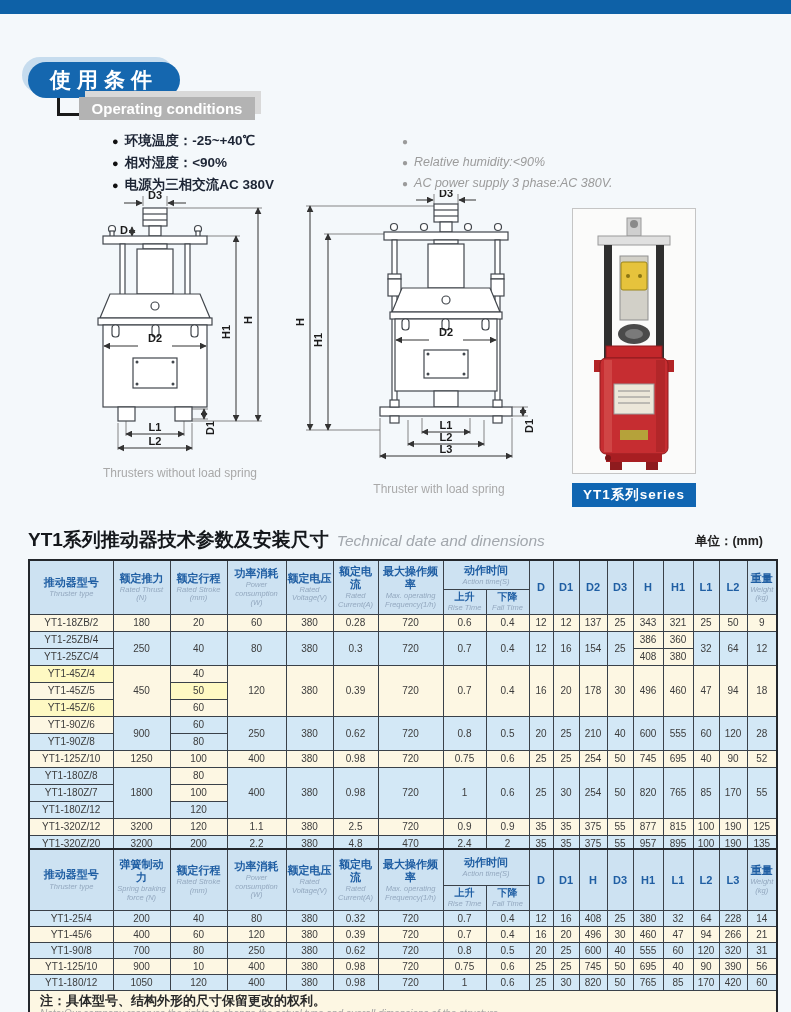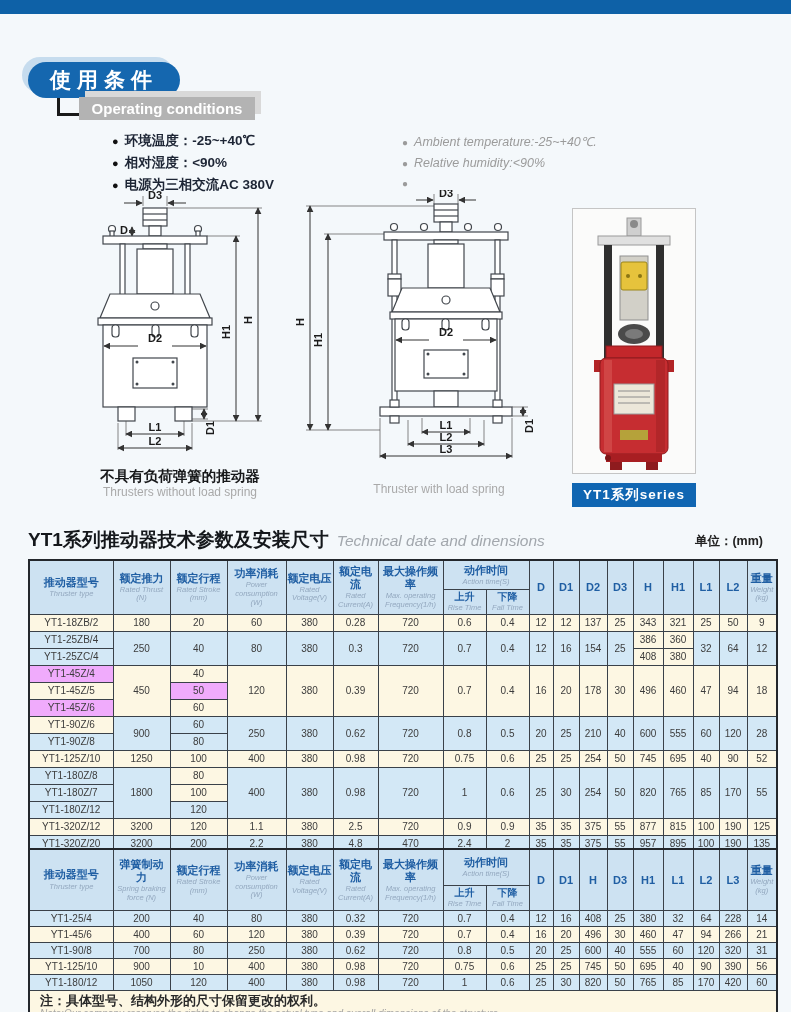--- a/index.html
+++ b/index.html
@@ -53,21 +53,21 @@
   .t1{position:absolute;top:559px;left:28px;}
   .t2{position:absolute;top:848px;left:28px;}
   th,td{border:1px solid #3a4149;text-align:center;vertical-align:middle;overflow:hidden;padding:0;}
   thead th{background:#cde2f2;padding:1px 1px;}
   .hzh{font-size:11px;font-weight:bold;color:#1f5ea3;line-height:1.2;}
   .hen{font-size:7.5px;font-weight:normal;color:#93a8bf;font-style:italic;line-height:1.15;margin-top:1px;}
   .dimth{font-size:11px;font-weight:bold;color:#1f5ea3;}
   tbody td{font-size:10px;color:#3c3c3c;height:16px;}
   .t2 tbody td{height:15px;}
   tr.cr>td{background:#fdf7e3;} tr.bl>td{background:#d3e8f6;}
-  tbody td.cr{background:#fdf7e3;} tbody td.bl{background:#f0abfc;}
+  tbody td.cr{background:#fdf7e3;} tbody td.bl{background:#fef9c3;}
   .t1 thead tr:first-child th{height:26px;} .t1 thead tr:last-child th{height:17px;}
   .t2 thead tr:first-child th{height:33px;} .t2 thead tr:last-child th{height:17px;}
   .note-cell{text-align:left;padding:3px 10px;background:#fdf7e3;}
   .note-zh{font-size:13px;font-weight:bold;color:#2a2a2a;line-height:14px;}
   .note-en{font-size:10px;font-style:italic;color:#a3a3a3;line-height:12px;}
 
   .watermark{position:absolute;top:926px;left:382px;font-size:57px;font-weight:600;color:#070707;
              letter-spacing:-2px;line-height:1;z-index:6;}
 </style>
 </head>
@@ -90,28 +90,28 @@
         <span>相对湿度：&lt;90%</span>
       </li>
     <li>
         <span class="dot">●</span>
         <span>电源为三相交流AC 380V</span>
       </li>
   </ul>
   <ul class="cond cond-en">
     <li>
         <span class="dot">●</span>
-        <span>Ambient temperature:-25~+40℃.</span>
       </li>
     <li>
         <span class="dot">●</span>
         <span>Relative humidity:&lt;90%</span>
       </li>
     <li>
         <span class="dot">●</span>
+        <span>AC power supply 3 phase:AC 380V.</span>
       </li>
   </ul>
 
   <div class="fig fig-left">
     <svg width="280" height="272" viewBox="0 0 280 272">
       <defs>
         <marker id="ar1" viewBox="0 0 10 10" refX="9" refY="5" markerWidth="7" markerHeight="7" orient="auto-start-reverse">
           <path d="M0,0L10,5L0,10z" fill="#333"></path>
         </marker>
       </defs>
@@ -178,21 +178,20 @@
       <text class="dimt" x="174" y="238" text-anchor="middle" transform="rotate(-90 174 238)">D1</text>
 
       <line class="ext" x1="167" y1="46" x2="200" y2="46"></line>
         <line class="ext" x1="152" y1="231" x2="222" y2="231"></line>
       <line class="dln" x1="196" y1="46" x2="196" y2="231" marker-start="url(#ar1)" marker-end="url(#ar1)"></line>
       <text class="dimt" x="190" y="142" text-anchor="middle" transform="rotate(-90 190 142)">H1</text>
       <line class="ext" x1="127" y1="18" x2="222" y2="18"></line>
       <line class="dln" x1="218" y1="18" x2="218" y2="231" marker-start="url(#ar1)" marker-end="url(#ar1)"></line>
       <text class="dimt" x="212" y="130" text-anchor="middle" transform="rotate(-90 212 130)">H</text>
     </svg>
-    <div class="cap-zh">不具有负荷弹簧的推动器</div>
     <div class="cap-en">Thrusters without load spring</div>
   </div>
 
   <div class="fig fig-right">
     <svg width="286" height="288" viewBox="0 0 286 288">
       <defs>
         <marker id="ar2" viewBox="0 0 10 10" refX="9" refY="5" markerWidth="7" markerHeight="7" orient="auto-start-reverse">
           <path d="M0,0L10,5L0,10z" fill="#333"></path>
         </marker>
       </defs>

